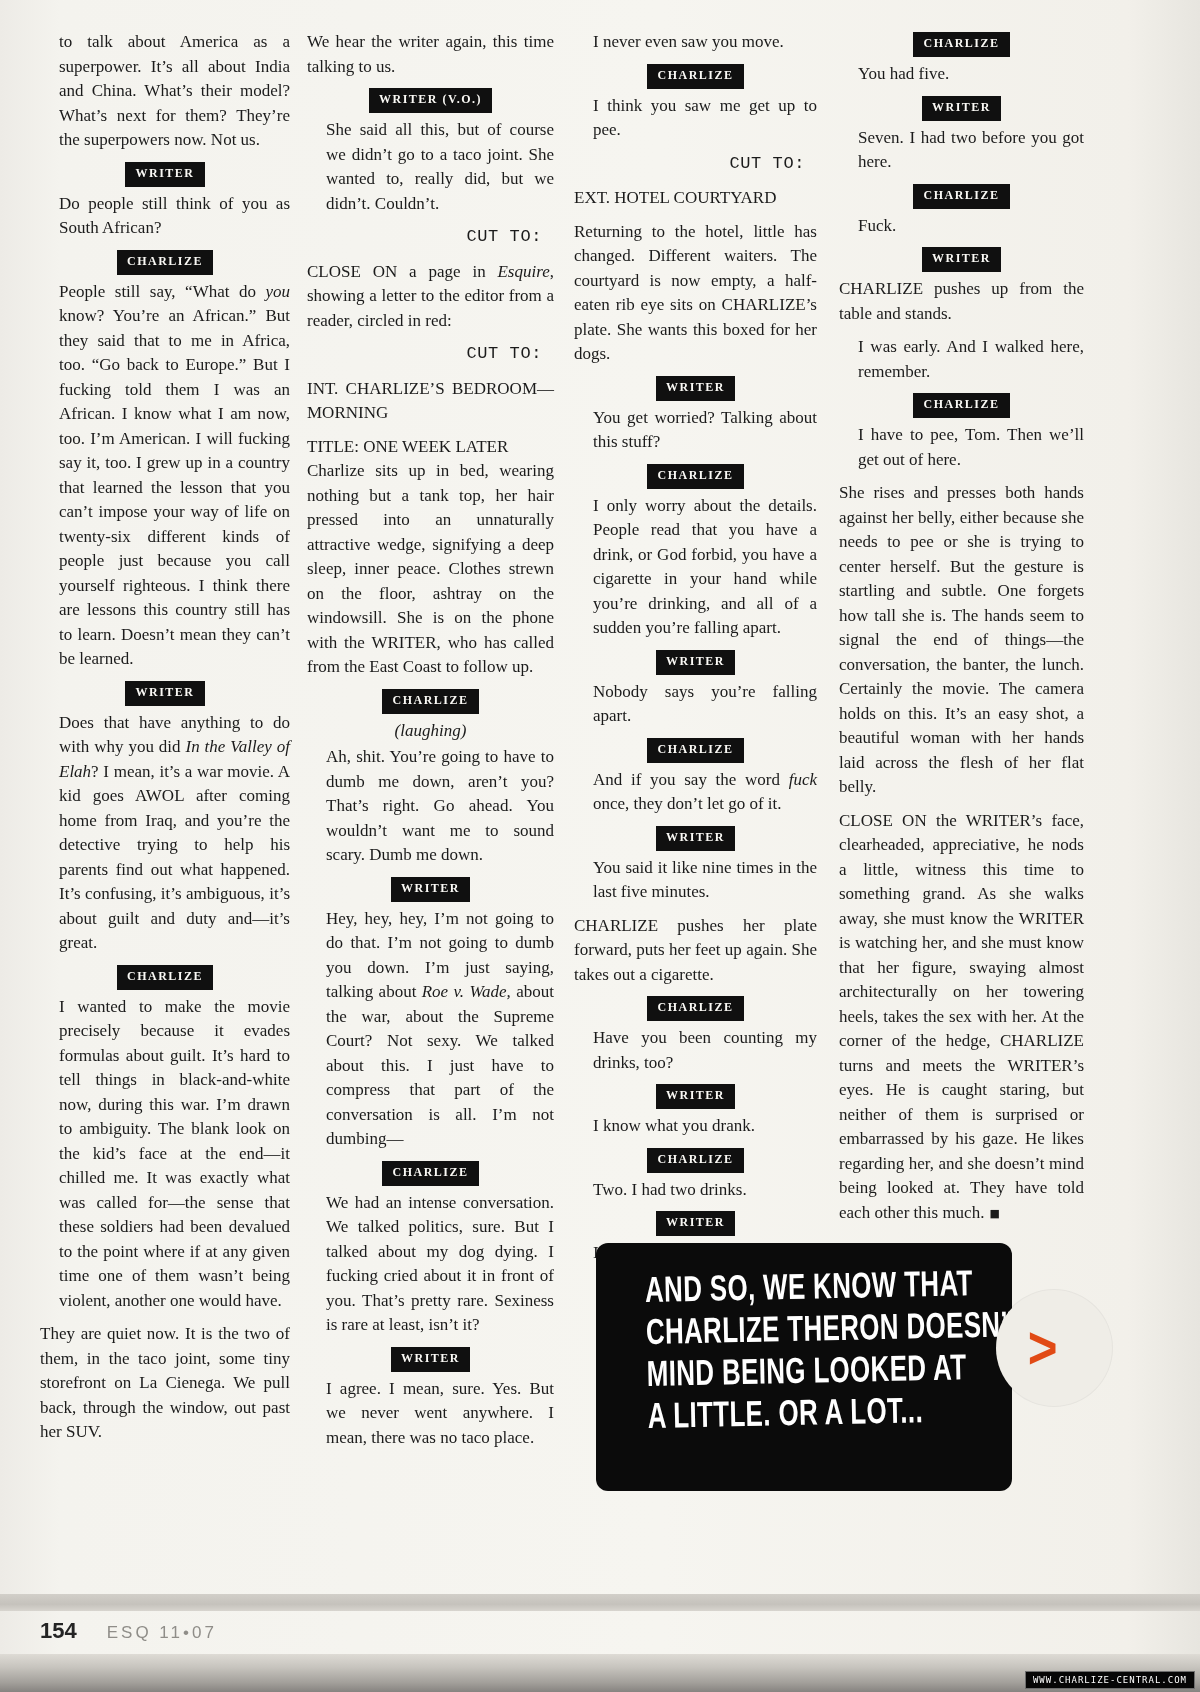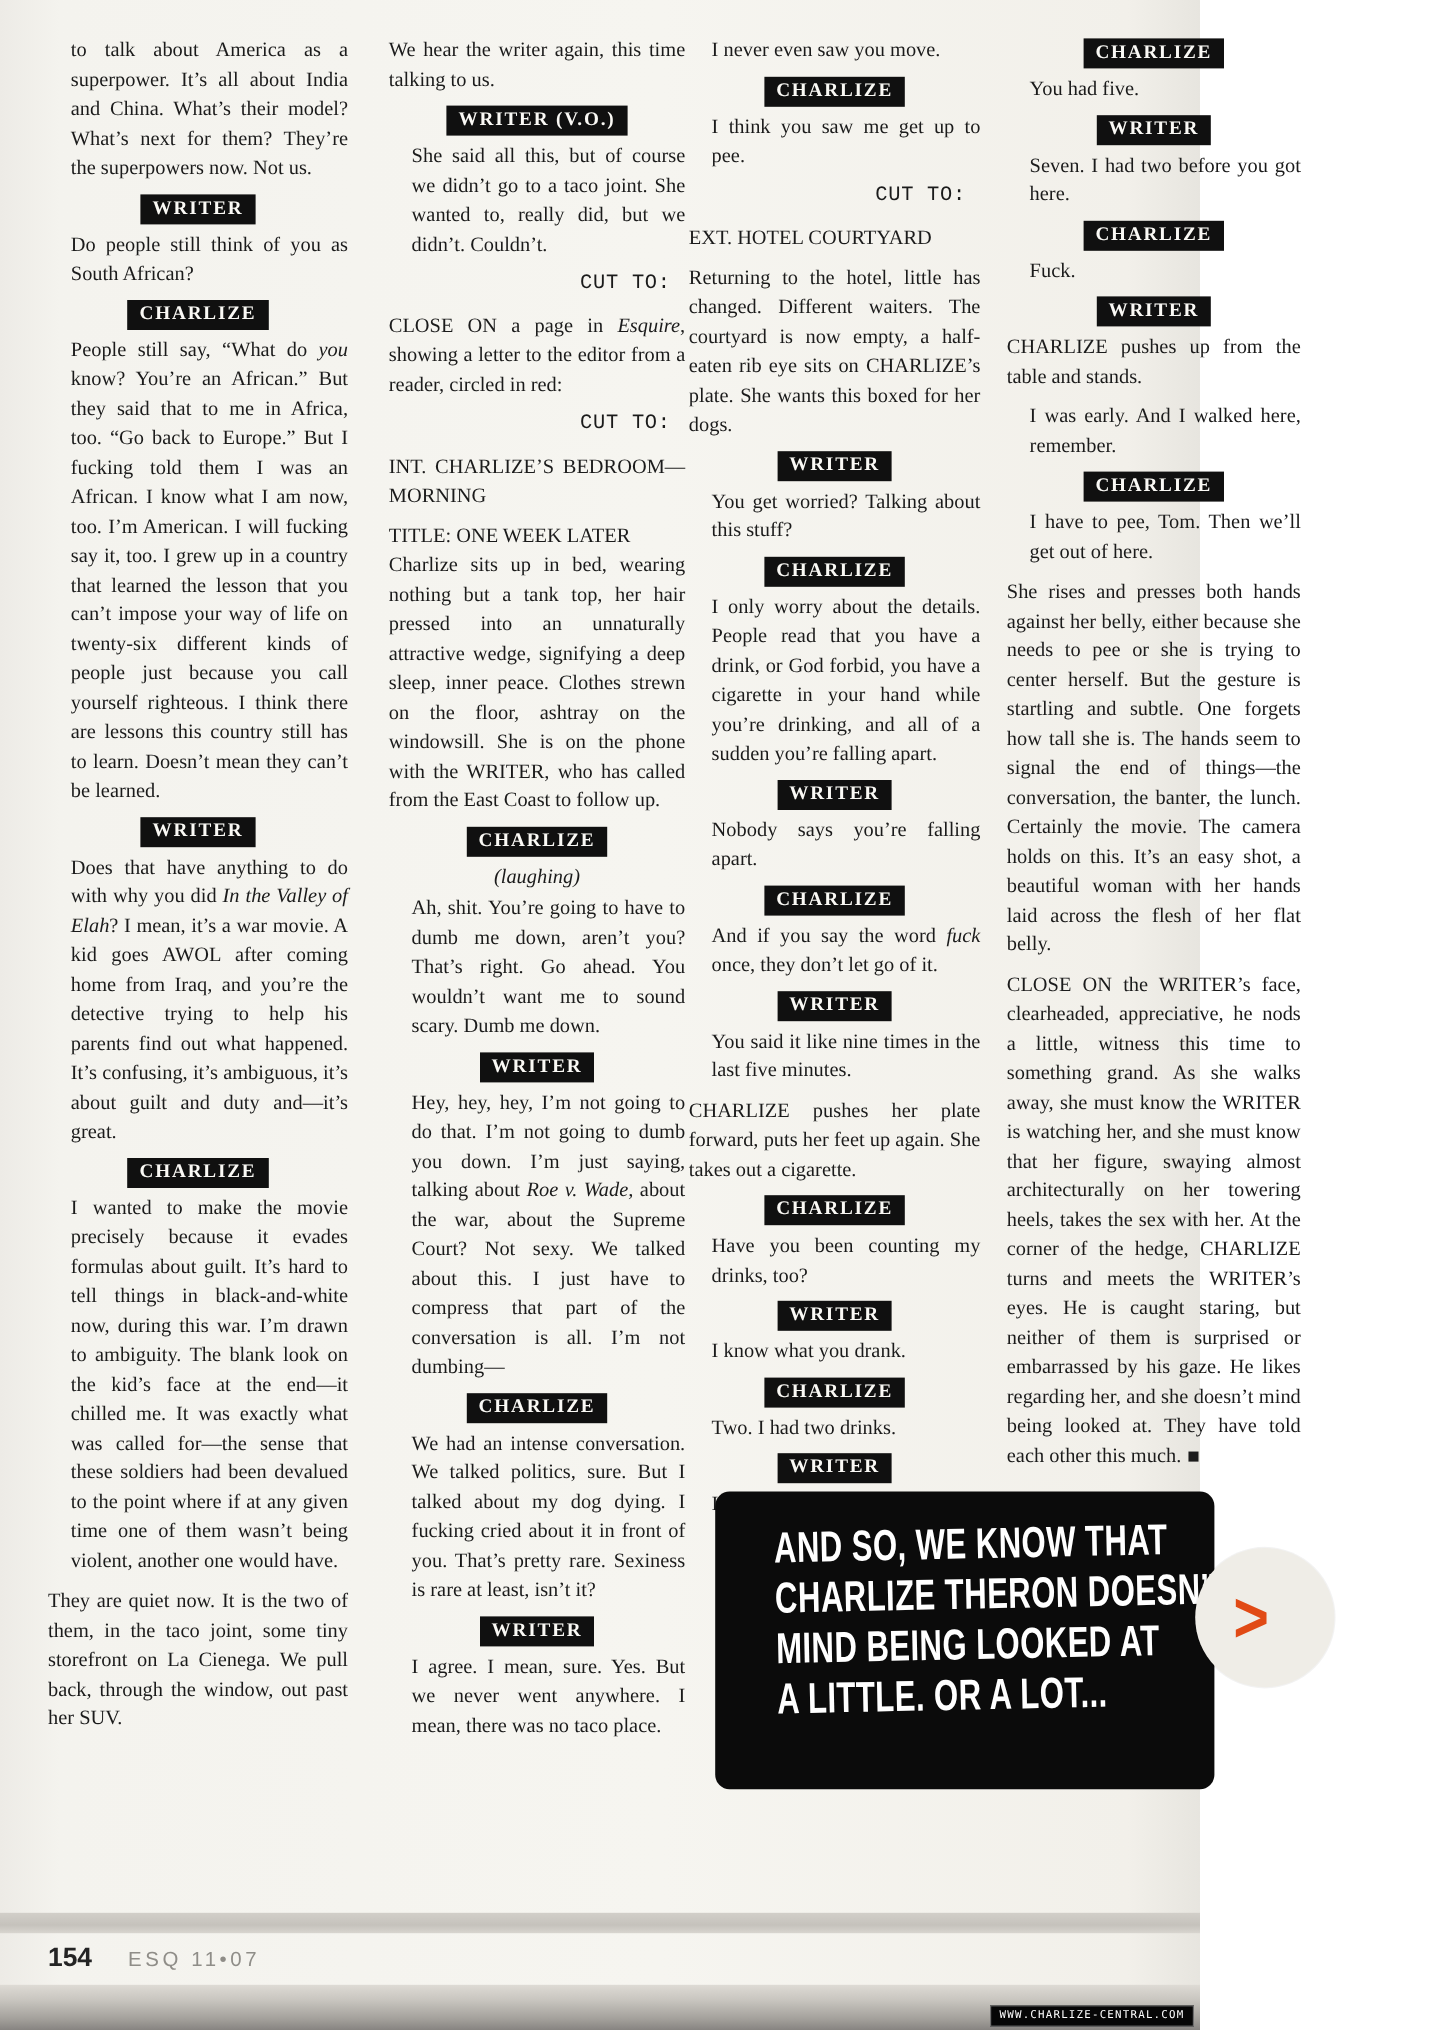--- a/index.html
+++ b/index.html
@@ -1,36 +1,36 @@
 <!DOCTYPE html>
 <html lang="en"><head>
 <meta charset="utf-8">
 <style>
   html,body{margin:0;padding:0;width:1200px;height:1692px;overflow:hidden;}
   .page{
-    position:relative;width:1000px;height:1692px;
+    position:relative;width:1200px;height:1692px;
     background:linear-gradient(90deg,#edebe6 0%,#f4f3ee 5%,#f6f5f0 55%,#f2f0ea 94%,#e7e5df 100%);
     font-family:"Liberation Serif","DejaVu Serif",serif;
     color:#1b1b1b;
   }
   .col{
     position:absolute;top:30px;
     font-size:17px;line-height:24.5px;
     text-align:justify;hyphens:auto;-webkit-hyphens:auto;
   }
   .blk{margin:0 0 9px;}
   .blk:first-child{margin-top:0;}
   .dialog{padding-left:19px;}
   .stage{padding-left:0;}
   .title{margin-bottom:0;}
   .label{
     display:table;margin:8px auto 5px;
     background:#101010;color:#faf9f5;
     padding:1px 10px 3px;line-height:21px;
-    font-size:16px;font-weight:bold;letter-spacing:1.5px;
+    font-size:12px;font-weight:bold;letter-spacing:1.5px;
     text-align:center;hyphens:none;
   }
   .col .label:first-child{margin-top:2px;}
   .cut{text-align:right;letter-spacing:0.6px;margin:3px 12px 10px;font-family:Liberation Mono, monospace;}
   .paren{text-align:center;font-style:italic;margin:0 0 2px;padding-left:0;}
   .endmark{font-family:"DejaVu Sans",sans-serif;font-size:11px;margin-left:5px;vertical-align:1px;}
 
   
   .callout{
     position:absolute;left:596px;top:1243px;width:416px;height:248px;
@@ -92,21 +92,21 @@
       <div class="blk label">WRITER</div>
       <div class="blk dialog">Do people still think of you as South African?</div>
       <div class="blk label">CHARLIZE</div>
       <div class="blk dialog">People still say, “What do <i>you</i> know? You’re an African.” But they said that to me in Africa, too. “Go back to Europe.” But I fucking told them I was an African. I know what I am now, too. I’m American. I will fucking say it, too. I grew up in a country that learned the lesson that you can’t impose your way of life on twenty-six different kinds of people just because you call yourself righteous. I think there are lessons this country still has to learn. Doesn’t mean they can’t be learned.</div>
       <div class="blk label">WRITER</div>
       <div class="blk dialog">Does that have anything to do with why you did <i>In the Valley of Elah</i>? I mean, it’s a war movie. A kid goes AWOL after coming home from Iraq, and you’re the detective trying to help his parents find out what happened. It’s confusing, it’s ambiguous, it’s about guilt and duty and—it’s great.</div>
       <div class="blk label">CHARLIZE</div>
       <div class="blk dialog">I wanted to make the movie precisely because it evades formulas about guilt. It’s hard to tell things in black-and-white now, during this war. I’m drawn to ambiguity. The blank look on the kid’s face at the end—it chilled me. It was exactly what was called for—the sense that these soldiers had been devalued to the point where if at any given time one of them wasn’t being violent, another one would have.</div>
       <div class="blk stage">They are quiet now. It is the two of them, in the taco joint, some tiny storefront on La Cienega. We pull back, through the window, out past her SUV.</div>
     </div>
-  <div class="col" style="left:324px;width:247px;">
+  <div class="col" style="left:307px;width:247px;">
       <div class="blk stage">We hear the writer again, this time talking to us.</div>
       <div class="blk label">WRITER (V.O.)</div>
       <div class="blk dialog">She said all this, but of course we didn’t go to a taco joint. She wanted to, really did, but we didn’t. Couldn’t.</div>
       <div class="blk cut">CUT TO:</div>
       <div class="blk stage">CLOSE ON a page in <i>Esquire</i>, showing a letter to the editor from a reader, circled in red:</div>
       <div class="blk cut">CUT TO:</div>
       <div class="blk stage">INT. CHARLIZE’S BEDROOM—MORNING</div>
       <div class="blk title">TITLE: ONE WEEK LATER</div>
       <div class="blk stage">Charlize sits up in bed, wearing nothing but a tank top, her hair pressed into an unnaturally attractive wedge, signifying a deep sleep, inner peace. Clothes strewn on the floor, ashtray on the windowsill. She is on the phone with the WRITER, who has called from the East Coast to follow up.</div>
       <div class="blk label">CHARLIZE</div>

